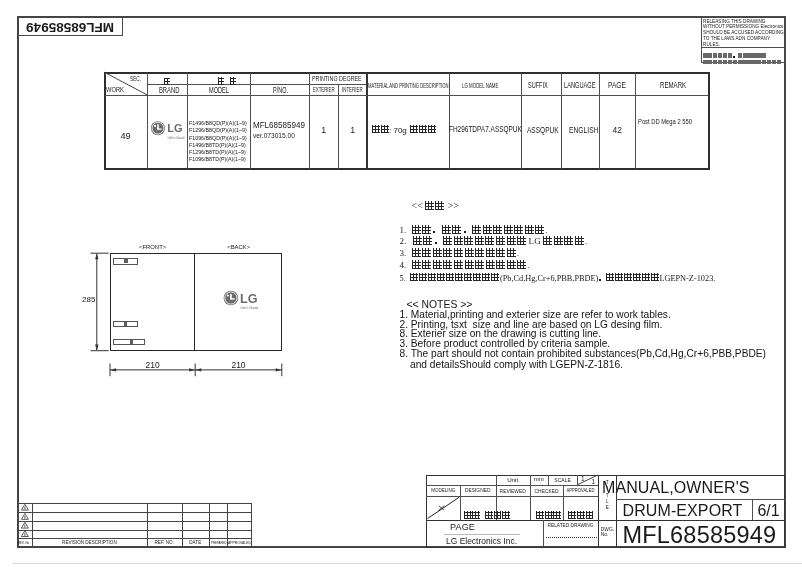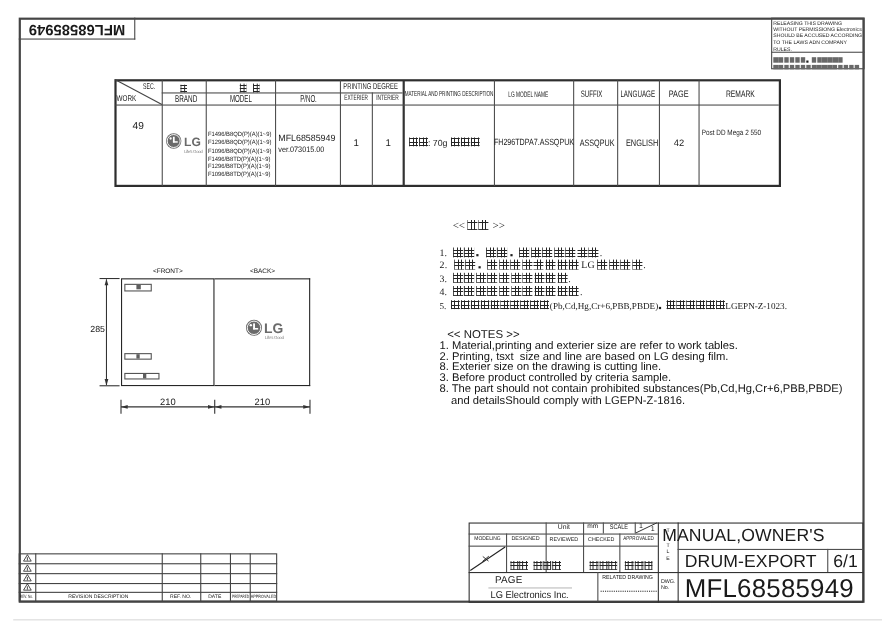--- a/index.html
+++ b/index.html
@@ -74,21 +74,21 @@
 <div class="a" style="left:461.9px;top:81.3px;font-size:7.2px;transform:scaleX(.61);transform-origin:0 0;white-space:nowrap">LG MODEL NAME</div>
 
 <div class="a" style="left:528.3px;top:80px;font-size:8.5px;transform:scaleX(.65);transform-origin:0 0;white-space:nowrap">SUFFIX</div>
 
 <div class="a" style="left:563.9px;top:80px;font-size:8.5px;transform:scaleX(.667);transform-origin:0 0;white-space:nowrap">LANGUAGE</div>
 
 <div class="a" style="left:608.3px;top:80px;font-size:8.5px;transform:scaleX(.78);transform-origin:0 0;white-space:nowrap">PAGE</div>
 
 <div class="a" style="left:660px;top:80px;font-size:8.5px;transform:scaleX(.72);transform-origin:0 0;white-space:nowrap">REMARK</div>
 
-<div class="a c" style="left:104px;top:109px;width:43.2px;font-size:9.2px">49</div>
+<div class="a c" style="left:104px;top:131px;width:43.2px;font-size:9.2px">49</div>
 
 <div class="a" style="left:189.3px;top:120.2px;font-size:5.6px;line-height:7.17px;transform:scaleX(.95);transform-origin:0 0;white-space:nowrap">F1496/B8QD(P)(A)(1~9)<br>F1296/B8QD(P)(A)(1~9)<br>F1096/B8QD(P)(A)(1~9)<br>F1496/B8TD(P)(A)(1~9)<br>F1296/B8TD(P)(A)(1~9)<br>F1096/B8TD(P)(A)(1~9)</div>
 
 <div class="a" style="left:252.8px;top:120.7px;font-size:8.3px;line-height:9.6px;transform:scaleX(.97);transform-origin:0 0">MFL68585949</div>
 <div class="a" style="left:252.8px;top:130.8px;font-size:7.2px;transform:scaleX(.92);transform-origin:0 0">ver.073015.00</div>
 
 <div class="a c" style="left:309.3px;top:124.7px;width:29px;font-size:8.8px">1</div>
 
 <div class="a c" style="left:338.3px;top:124.7px;width:29px;font-size:8.8px">1</div>
 

